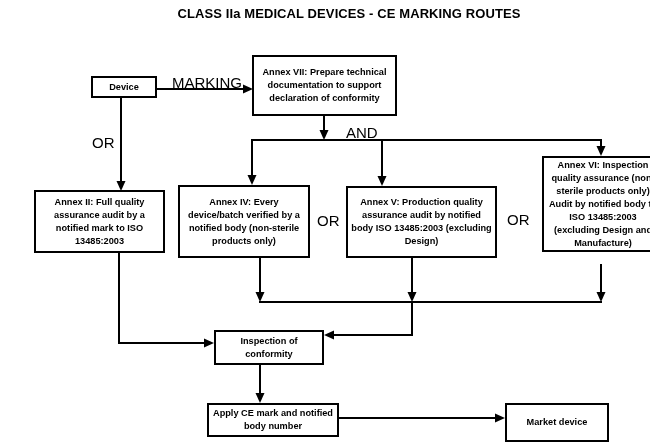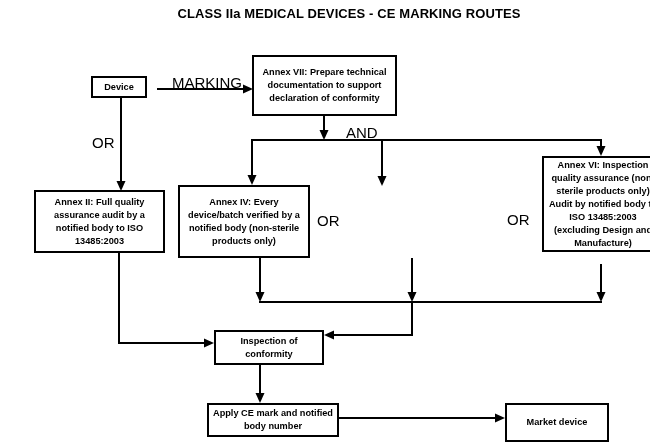--- a/index.html
+++ b/index.html
@@ -132,36 +132,39 @@
       <polygon points="481,418 471,413.5 471,422.5" shape-rendering="auto"></polygon>
     </g>
   </svg>
 
   <span class="route-label" style="left:148px; top:74px;">MARKING</span>
   <span class="route-label" style="left:68px; top:134px;">OR</span>
   <span class="route-label" style="left:322px; top:124px;">AND</span>
   <span class="route-label" style="left:293px; top:212px;">OR</span>
   <span class="route-label" style="left:483px; top:211px;">OR</span>
 
-  <div class="node" style="left:67px; top:76px; width:56px; height:22px;">
+  <div class="node" style="left:67px; top:76px; width:66px; height:22px;">
     <span>Device</span>
   </div>
 
   <div class="node" style="left:228px; top:55px; width:145px; height:61px;">
     <span>Annex VII: Prepare technical documentation to support declaration of conformity</span>
   </div>
 
   <div class="node" style="left:10px; top:190px; width:131px; height:63px;">
-    <span>Annex II: Full quality assurance audit by a notified body to ISO 13485:2003</span>
+    <span>Annex II: Full quality assurance audit by a notified mark to ISO 13485:2003</span>
   </div>
 
   <div class="node" style="left:154px; top:185px; width:132px; height:73px;">
     <span>Annex IV: Every device/batch verified by a notified body (non-sterile products only)</span>
   </div>
 
+  <div class="node" style="left:322px; top:186px; width:151px; height:72px;">
+    <span>Annex V: Production quality assurance audit by notified body ISO 13485:2003 (excluding Design)</span>
+  </div>
 
   <div class="node" style="left:518px; top:156px; width:122px; height:96px;">
     <span>Annex VI: Inspection quality assurance (non-sterile products only) Audit by notified body to ISO 13485:2003 (excluding Design and Manufacture)</span>
   </div>
 
   <div class="node" style="left:190px; top:330px; width:110px; height:35px;">
     <span>Inspection of conformity</span>
   </div>
 
   <div class="node" style="left:183px; top:403px; width:132px; height:34px;">

